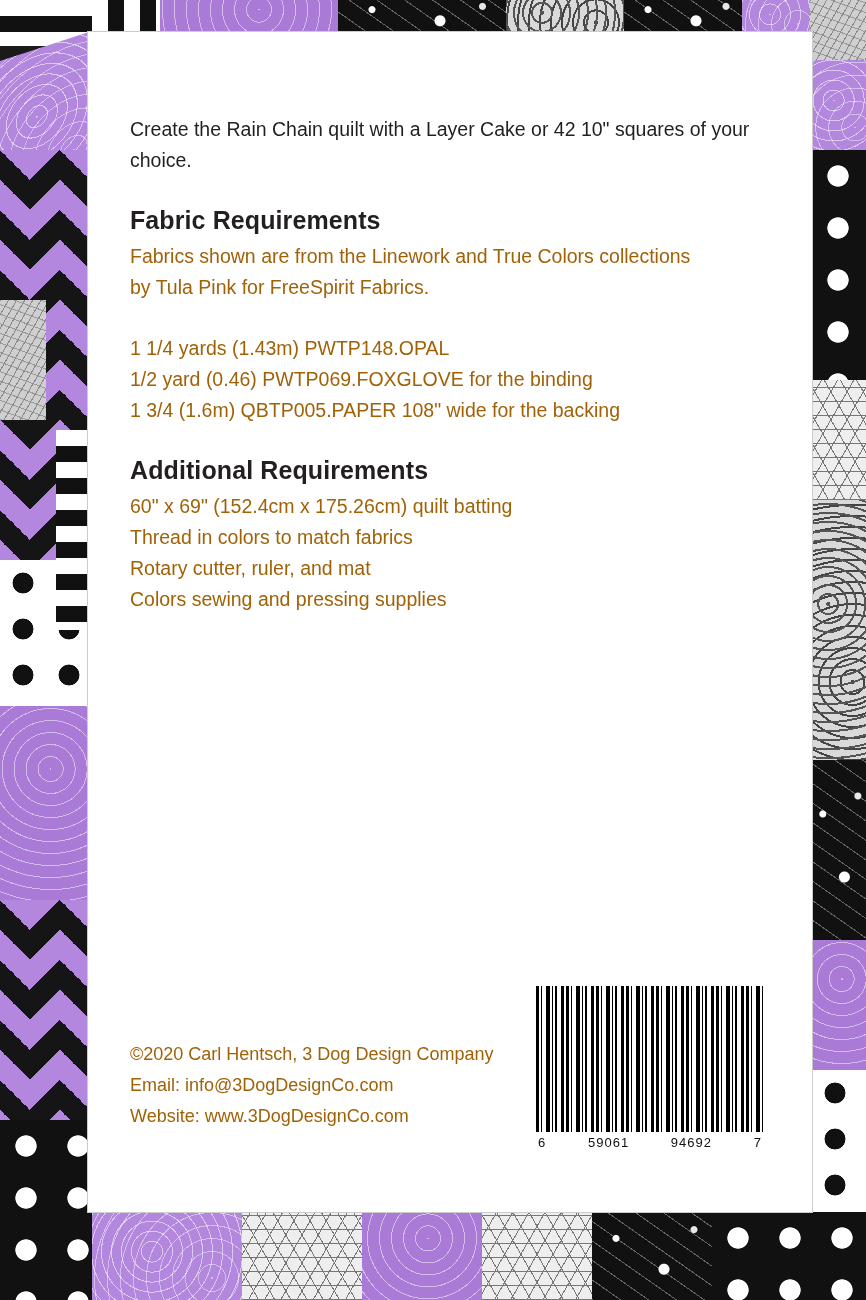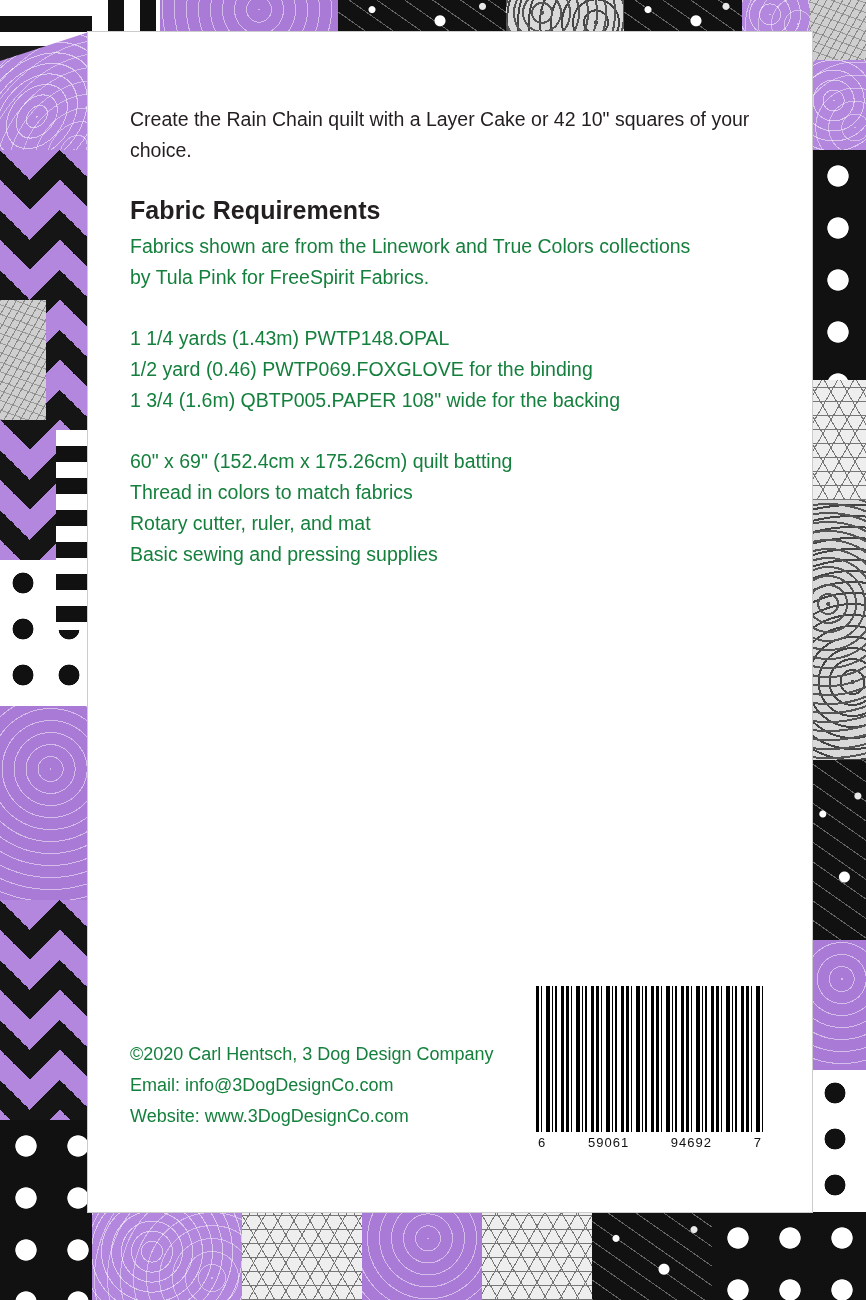--- a/index.html
+++ b/index.html
@@ -105,41 +105,41 @@
   
   .card{
     position:absolute;
     left:88px;top:32px;
     width:724px;height:1180px;
     background:#ffffff;
     box-shadow:0 0 0 1px #cccccc;
   }
   .card-inner{
     position:absolute;
-    left:42px;top:72px;right:42px;
+    left:42px;top:82px;right:42px;
   }
 
   .intro{
     font-size:19.5px;
     line-height:31px;
     color:#231f20;
     max-width:640px;
     margin:0 0 30px 0;
   }
   h2.sec{
     font-size:25px;
     font-weight:bold;
     color:#231f20;
     margin:0 0 6px 0;
     letter-spacing:.1px;
   }
   .line{
     font-size:19.5px;
     line-height:31px;
-    color:#15803d;
+    color:#a16207;
     margin:0;
   }
   .spacer{height:30px;}
 
   
   .footer{
     position:absolute;
     left:42px;
     bottom:80px;
     width:640px;
@@ -224,24 +224,25 @@
       <p class="line">by Tula Pink for FreeSpirit Fabrics.</p>
 
       <div class="spacer"></div>
 
       <p class="line">1 1/4 yards (1.43m) PWTP148.OPAL</p>
       <p class="line">1/2 yard (0.46) PWTP069.FOXGLOVE for the binding</p>
       <p class="line">1 3/4  (1.6m) QBTP005.PAPER 108" wide for the backing</p>
 
       <div class="spacer"></div>
 
+      <h2 class="sec">Additional Requirements</h2>
       <p class="line">60" x 69" (152.4cm x 175.26cm) quilt batting</p>
       <p class="line">Thread in colors to match fabrics</p>
       <p class="line">Rotary cutter, ruler, and mat</p>
-      <p class="line">Basic sewing and pressing supplies</p>
+      <p class="line">Colors sewing and pressing supplies</p>
     </div>
 
     <div class="footer">
       <p class="line">©2020 Carl Hentsch, 3 Dog Design Company</p>
       <p class="line">Email: info@3DogDesignCo.com</p>
       <p class="line">Website: www.3DogDesignCo.com</p>
     </div>
 
     <div class="barcode-wrap">
       <div class="barcode"></div>

